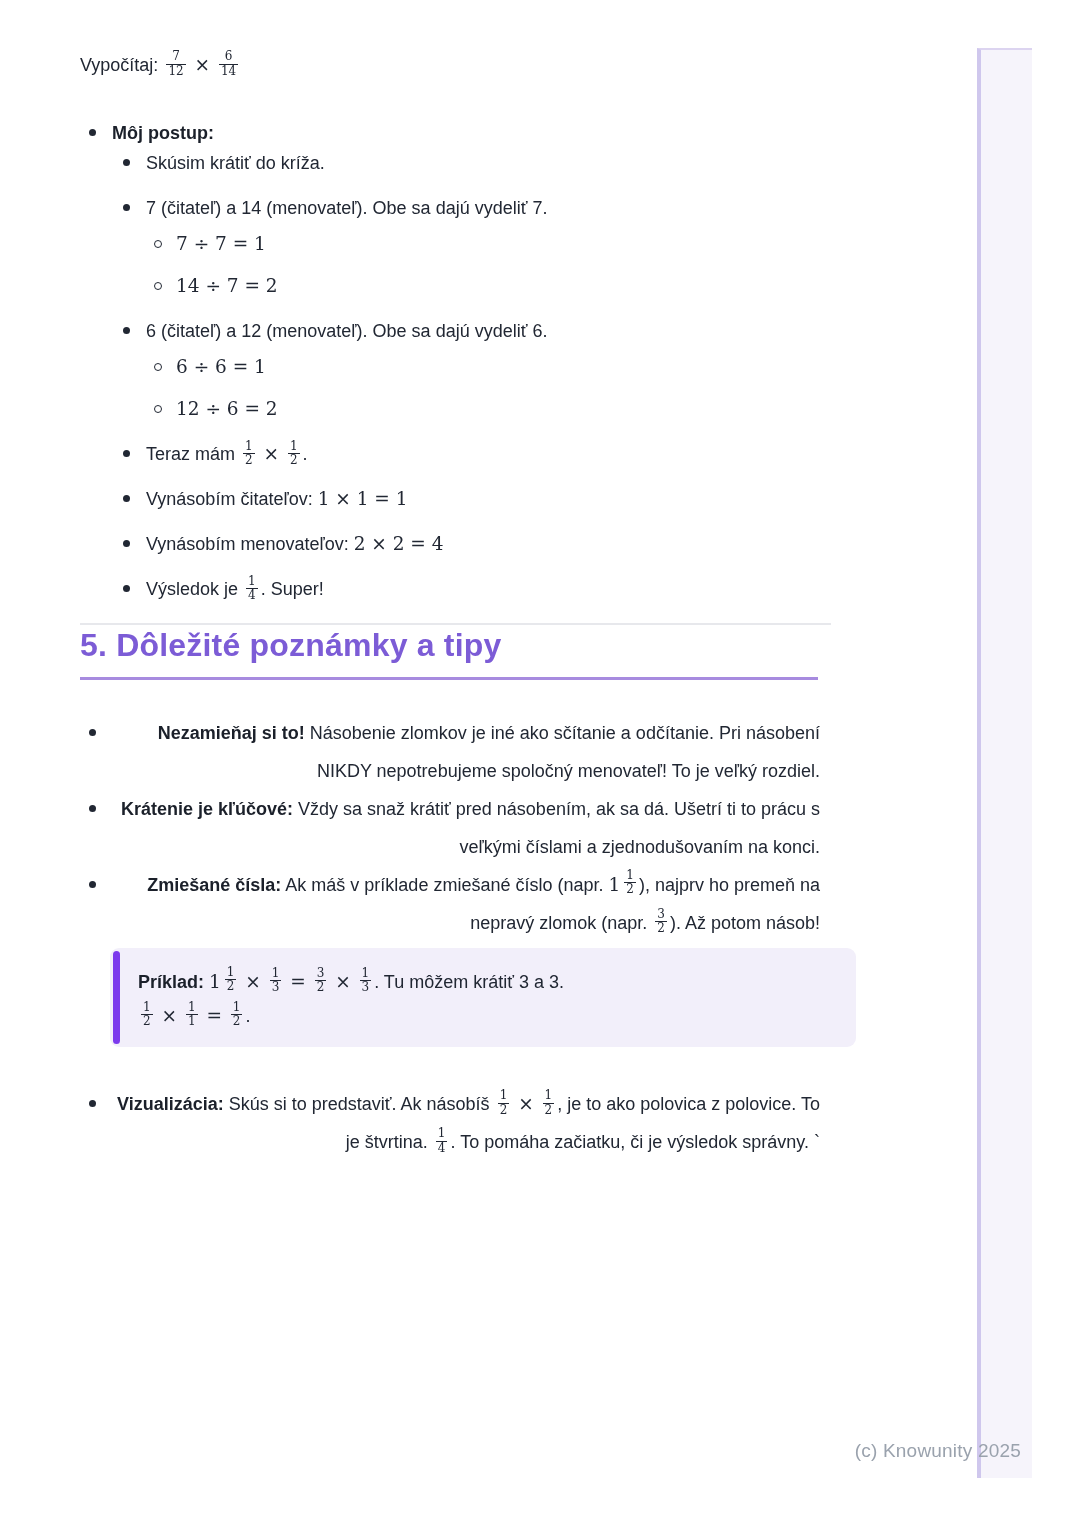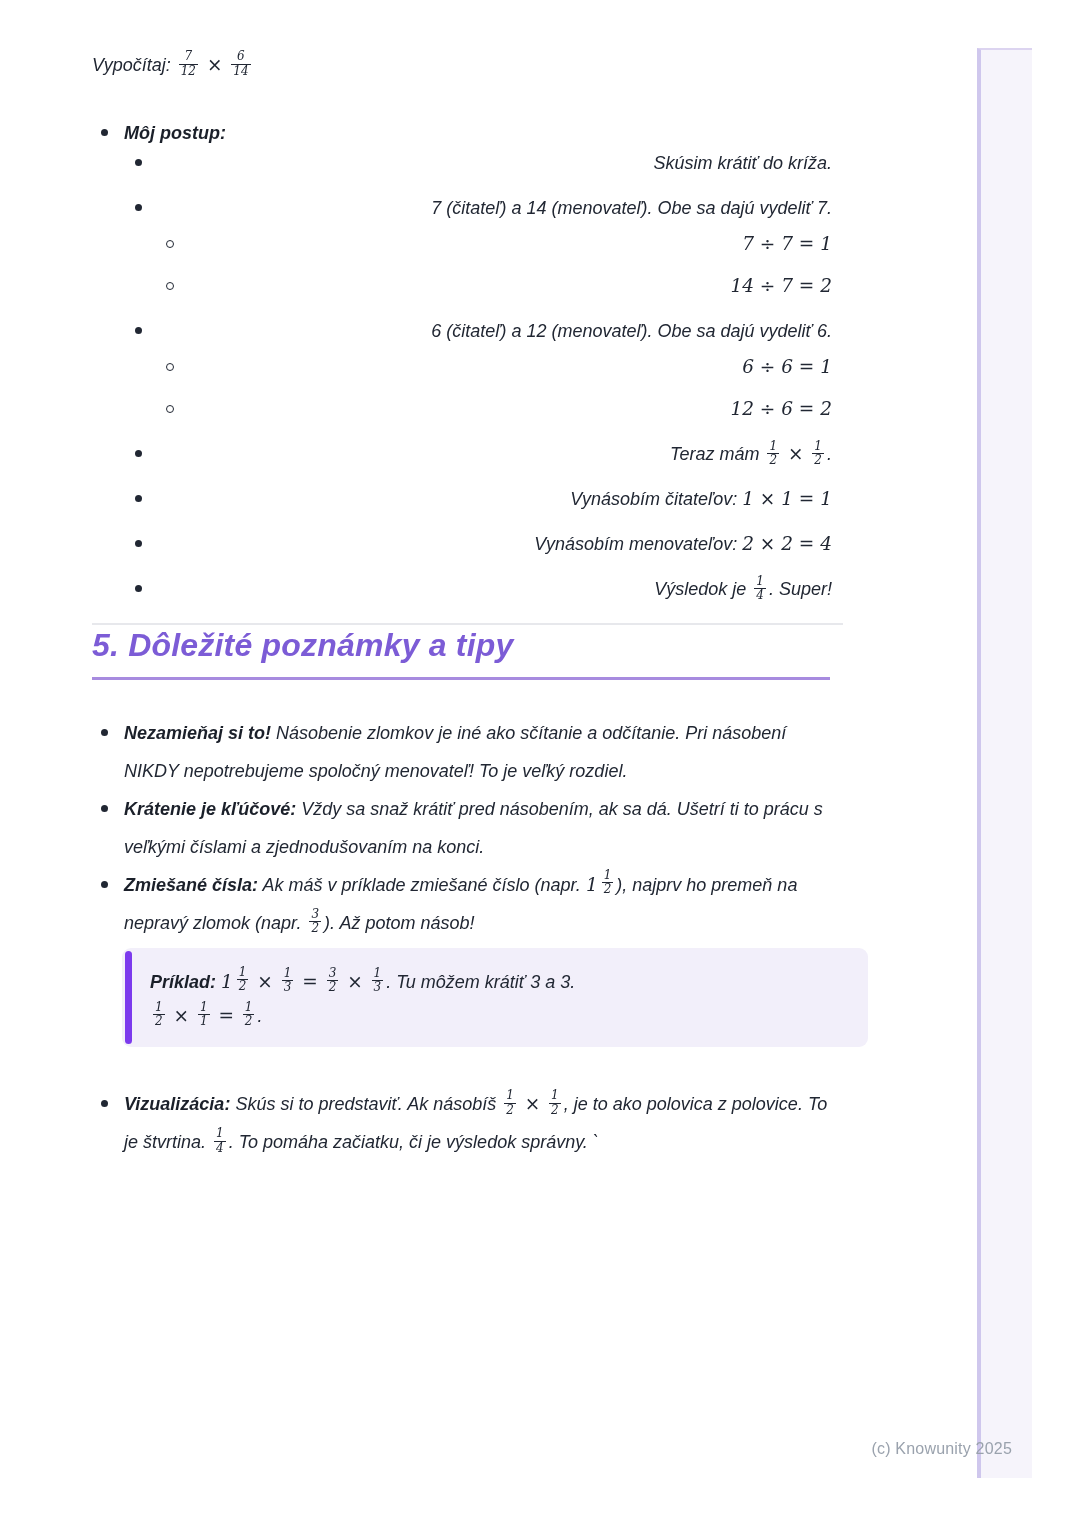--- a/index.html
+++ b/index.html
@@ -18,34 +18,34 @@
   *{margin:0;padding:0;box-sizing:border-box;}
   html,body{background:#fff;}
   .page{
     position:relative;
     width:1080px;height:1528px;
     background:#ffffff;
     overflow:hidden;
     font-family:"Liberation Sans","DejaVu Sans",sans-serif;
     color:var(--text);
   }
-  .content{position:absolute;left:92px;top:0;width:740px;font-style:italic;}
+  .content{position:absolute;left:80px;top:0;width:740px;}
 
   
   .intro{margin-top:50px;font-size:18px;line-height:30px;}
 
   
   ul{list-style:none;}
   .l1{margin-top:38px;padding-left:32px;}
   .l1 > li{position:relative;font-size:18px;line-height:30px;}
   .m-disc::before{
     content:"";position:absolute;left:-23px;top:11px;
     width:7px;height:7px;border-radius:50%;background:var(--text);
   }
-  .l2{padding-left:34px;text-align:right;}
+  .l2{padding-left:34px;}
   .l2 > li{position:relative;line-height:30px;}
   .l2 > li + li{margin-top:15px;}
   .l3{margin-top:6px;margin-bottom:10px;padding-left:30px;}
   .l3 > li{position:relative;line-height:30px;}
   .l3 > li + li{margin-top:12px;}
   .m-circle::before{
     content:"";position:absolute;left:-22px;top:11px;
     width:6px;height:6px;border-radius:50%;
     border:1.5px solid var(--text);background:transparent;
   }
@@ -55,21 +55,21 @@
   .section-title{
     font-size:32px;line-height:40px;font-weight:700;
     color:var(--accent);
     padding-bottom:12px;
     border-bottom:3px solid var(--accent-underline);
     width:738px;
     letter-spacing:0.2px;
   }
 
   
-  .tips{margin-top:34px;padding-left:32px;}
+  .tips{margin-top:34px;padding-left:32px;text-align:right;}
   .tips > li{position:relative;font-size:18px;line-height:38px;}
   .tips .m-disc::before{top:15px;}
   .tips-last{margin-top:38px;}
 
   
   .seg-b{font-weight:700;color:var(--bold-text);}
   .seg-m{font-family:"DejaVu Serif","Liberation Serif",serif;font-size:18.5px;}
   .frac{
     display:inline-flex;flex-direction:column;align-items:center;
     font-family:"DejaVu Serif","Liberation Serif",serif;
@@ -101,22 +101,22 @@
   
   .side-strip{
     position:absolute;left:977px;top:48px;width:55px;height:1430px;
     background:var(--strip-bg);
     border-left:4px solid var(--strip-border);
     border-top:2px solid var(--strip-top);
   }
 
   
   .footer{
-    position:absolute;top:1440px;right:68px;
-    font-size:16px;color:var(--muted);
+    position:absolute;top:1440px;right:59px;
+    font-size:19px;color:var(--muted);
     z-index:2;letter-spacing:0.2px;
   }
 </style>
 </head>
 <body>
 
 <div class="page">
   <div class="content">
 
     <p class="intro"><span class="seg-t">Vypočítaj: </span><span class="frac">

